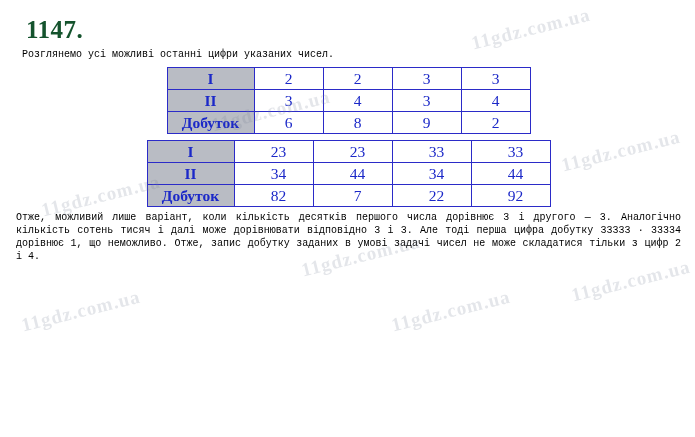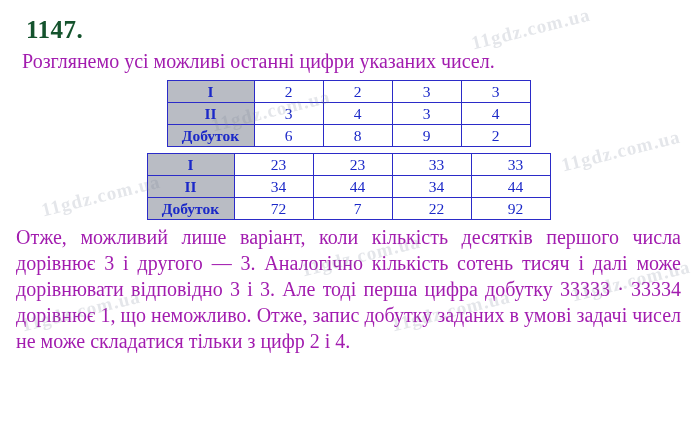--- a/index.html
+++ b/index.html
@@ -41,26 +41,26 @@
   .task-number {
     font-family: "Liberation Serif", serif;
     font-size: 25px;
     font-weight: 700;
     color: #14532d;
     letter-spacing: 0.5px;
     margin: 10px 0 4px 10px;
   }
 
   .para {
-    color: #a21caf;
-    font-size: 20px;
+    color: #000000;
+    font-size: 10px;
     line-height: 1.30;
     text-align: justify;
     margin: 0 0 2px 0;
-    font-family: Liberation Serif, serif;
+    font-family: Liberation Mono, monospace;
   }
 
   .para.first {
     margin-top: 2px;
     margin-left: 6px;
     text-align: left;
   }
 
   .block-mid {
     margin-top: 8px;
@@ -163,21 +163,21 @@
       </tr>
       <tr>
         <td class="head">II</td>
         <td class="num">34</td>
         <td class="num">44</td>
         <td class="num">34</td>
         <td class="num">44</td>
       </tr>
       <tr>
         <td class="head">Добуток</td>
-        <td class="num">72</td>
+        <td class="num">82</td>
         <td class="num">7</td>
         <td class="num">22</td>
         <td class="num">92</td>
       </tr>
     </tbody>
       </table>
   </div>
 
   <p class="para block-end">Отже, можливий лише варіант, коли кількість десятків першого числа дорівнює 3 і другого — 3. Аналогічно кількість сотень тисяч і далі може дорівнювати відповідно 3 і 3. Але тоді перша цифра добутку 33333 · 33334 дорівнює 1, що неможливо. Отже, запис добутку заданих в умові задачі чисел не може складатися тільки з цифр 2 і 4.</p>
 

